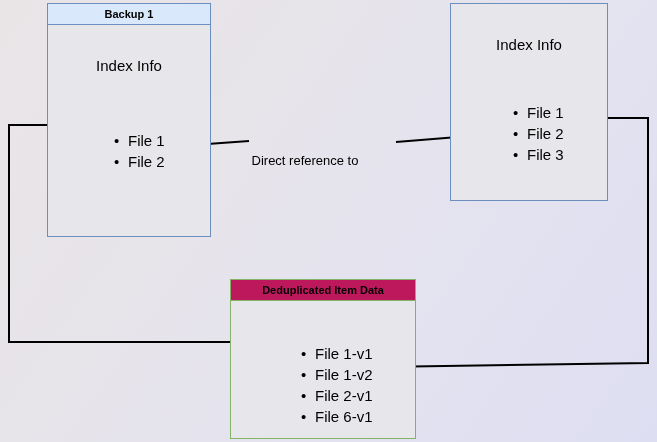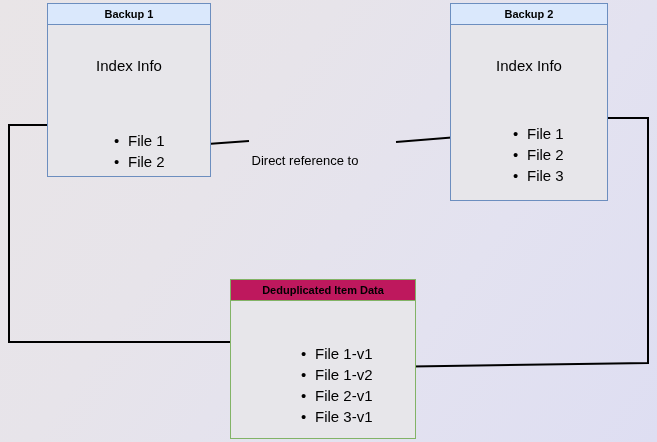--- a/index.html
+++ b/index.html
@@ -111,51 +111,50 @@
 
     <path d="M 90,125 L 9,125 L 9,342 L 272,342" fill="none" stroke="#000000" stroke-width="2" marker-end="url(#arrow-end)"></path>
 
     <path d="M 571,118 L 648,118 L 648,363 L 379,367" fill="none" stroke="#000000" stroke-width="2" marker-end="url(#arrow-end)"></path>
 
     <path d="M 249,141 L 166,147" fill="none" stroke="#000000" stroke-width="2" marker-end="url(#arrow-end)"></path>
 
     <path d="M 396,142 L 495,134" fill="none" stroke="#000000" stroke-width="2"></path>
   </svg>
 
-  <div class="box" style="left:47px; top:3px; width:164px; height:174px;">
+  <div class="box" style="left:47px; top:3px; width:164px; height:234px;">
     <div class="box-header">Backup 1</div>
     <div class="box-body">
       <div class="index-title">Index Info</div>
       <ul class="item-list" style="left:52px; top:91px;">
         <li>File 1</li>
         <li>File 2</li>
       </ul>
     </div>
   </div>
 
   <div class="box" style="left:450px; top:3px; width:158px; height:198px;">
-    <div class="box-header">Backup 2</div>
     <div class="box-body">
       <div class="index-title">Index Info</div>
       <ul class="item-list" style="left:48px; top:84px;">
         <li>File 1</li>
         <li>File 2</li>
         <li>File 3</li>
       </ul>
     </div>
   </div>
 
   <div class="box green" style="left:230px; top:279px; width:186px; height:160px;">
     <div class="box-header">Deduplicated Item Data</div>
     <div class="box-body">
       <ul class="item-list" style="left:56px; top:28px;">
         <li>File 1-v1</li>
         <li>File 1-v2</li>
         <li>File 2-v1</li>
-        <li>File 3-v1</li>
+        <li>File 6-v1</li>
       </ul>
     </div>
   </div>
 
   <div class="edge-label" style="left:228px; top:121px; width:154px;">
     <div>Direct reference to</div>
   </div>
 
 </div>
 

